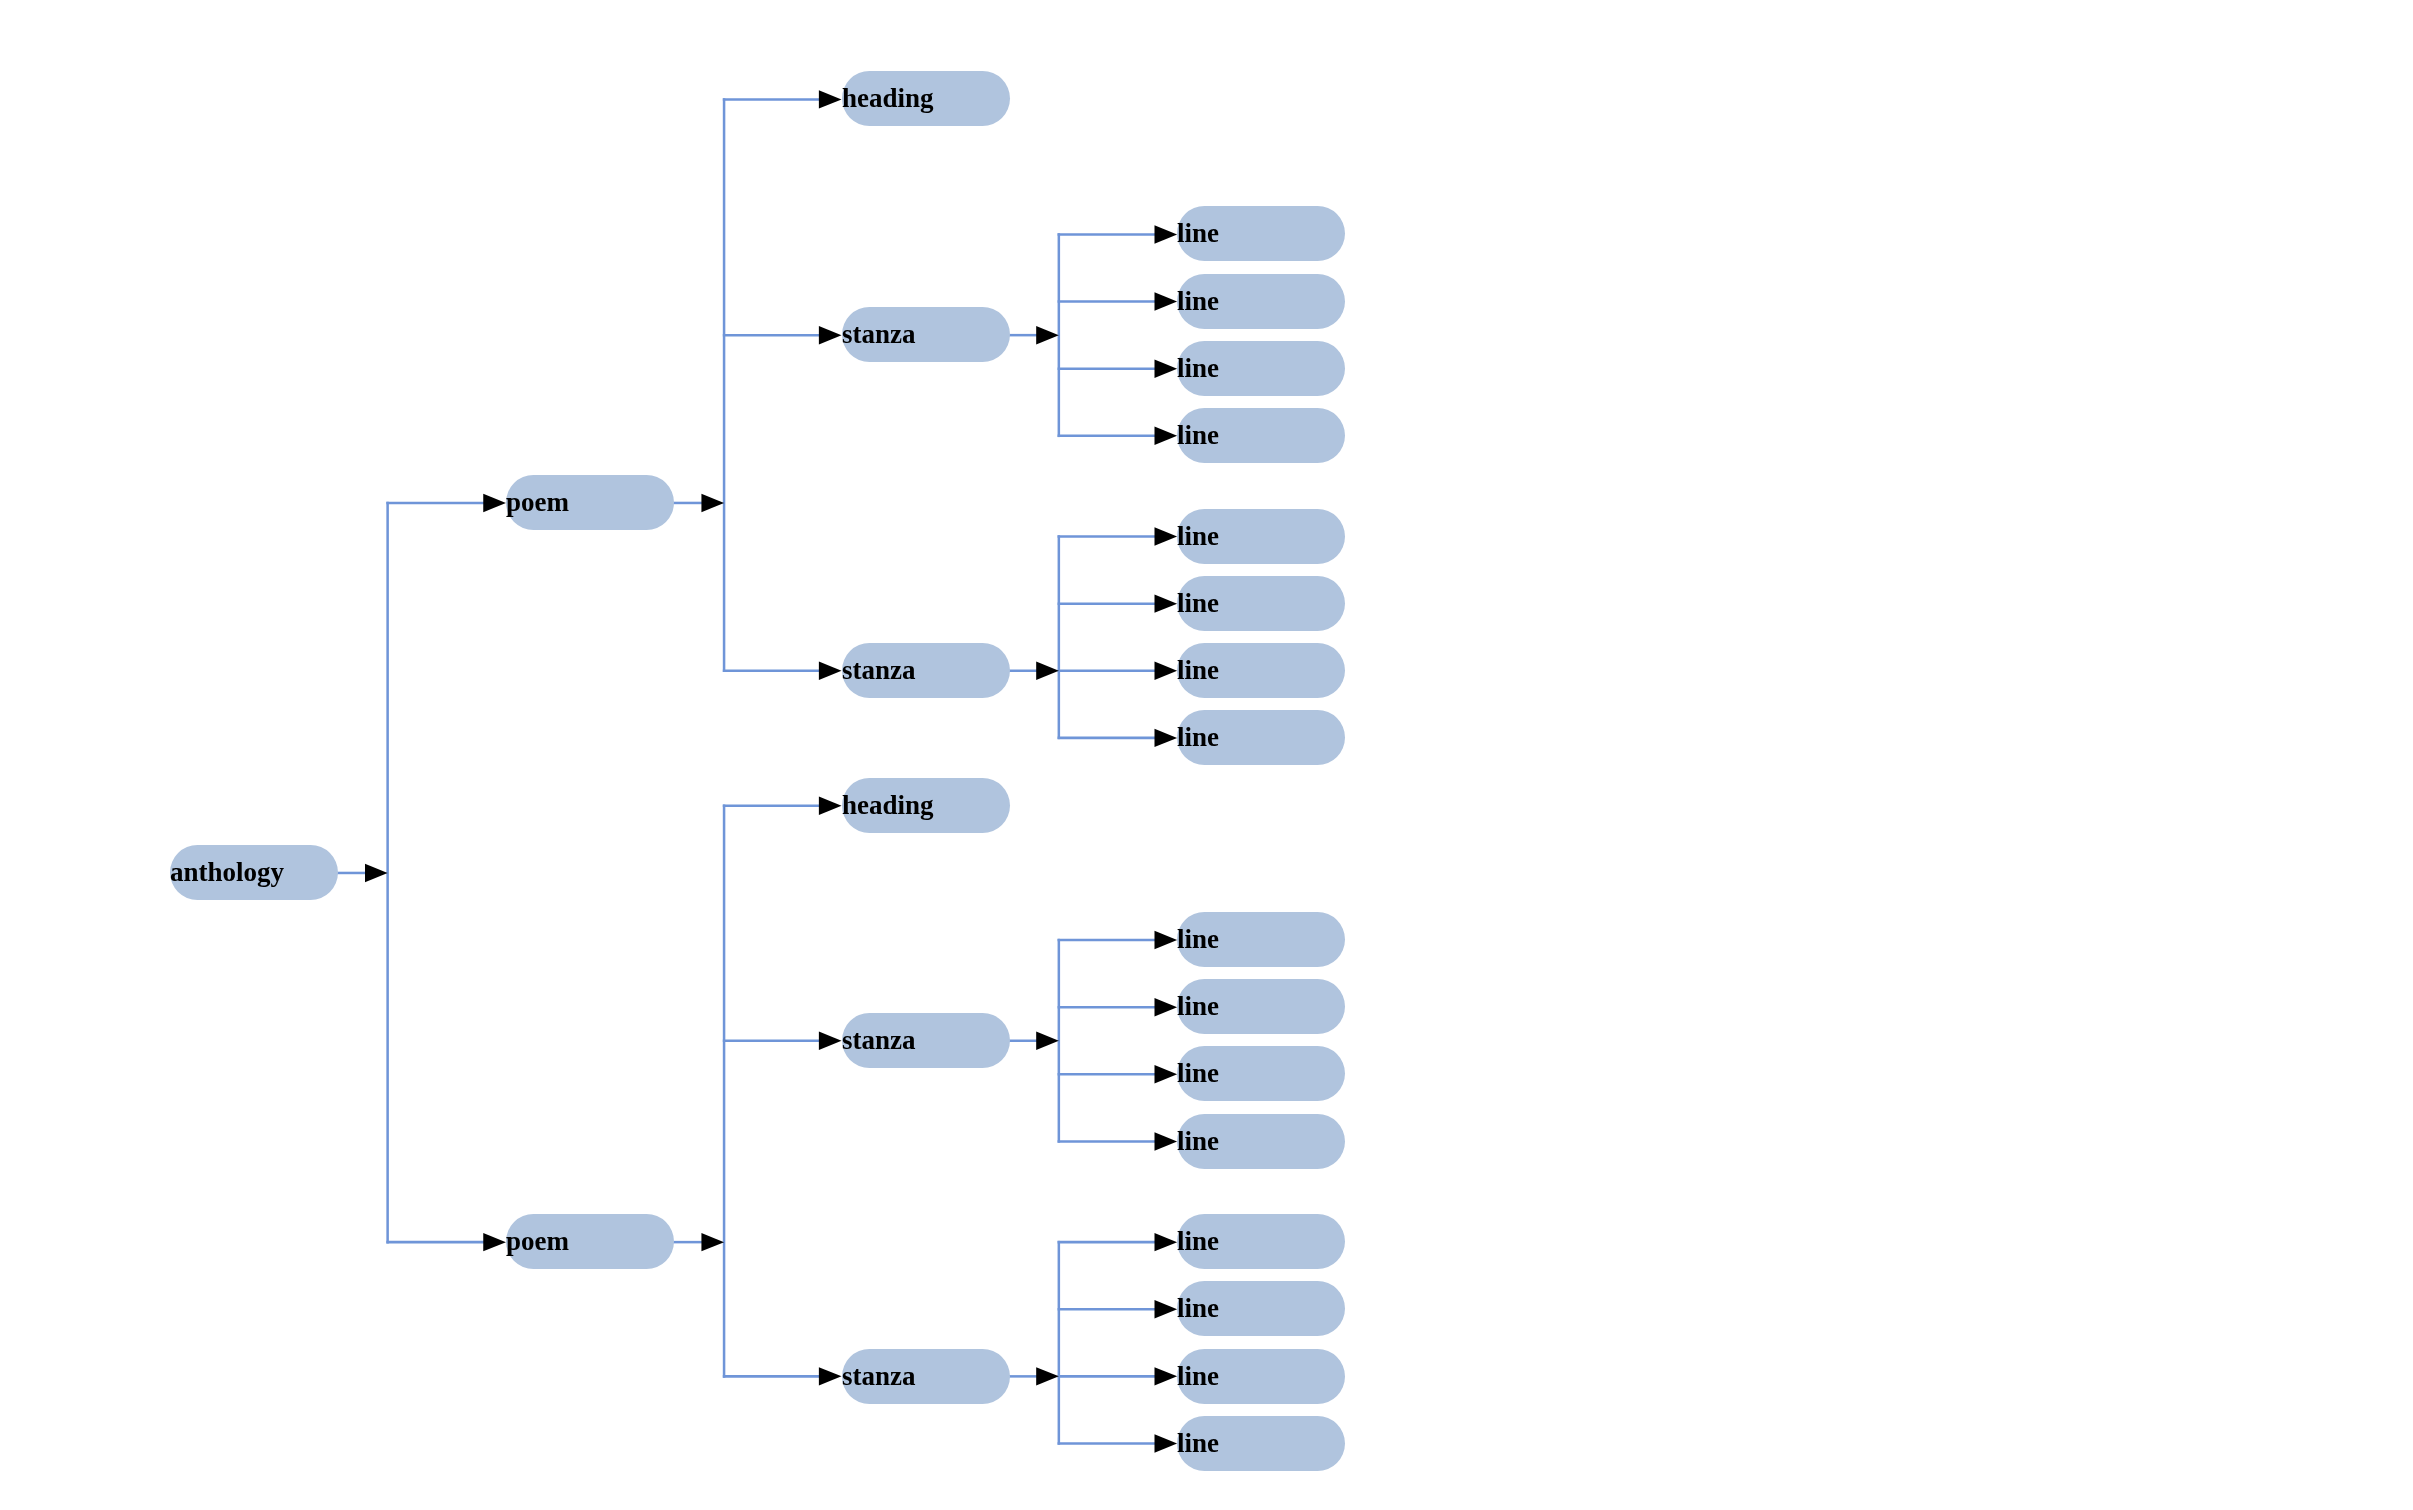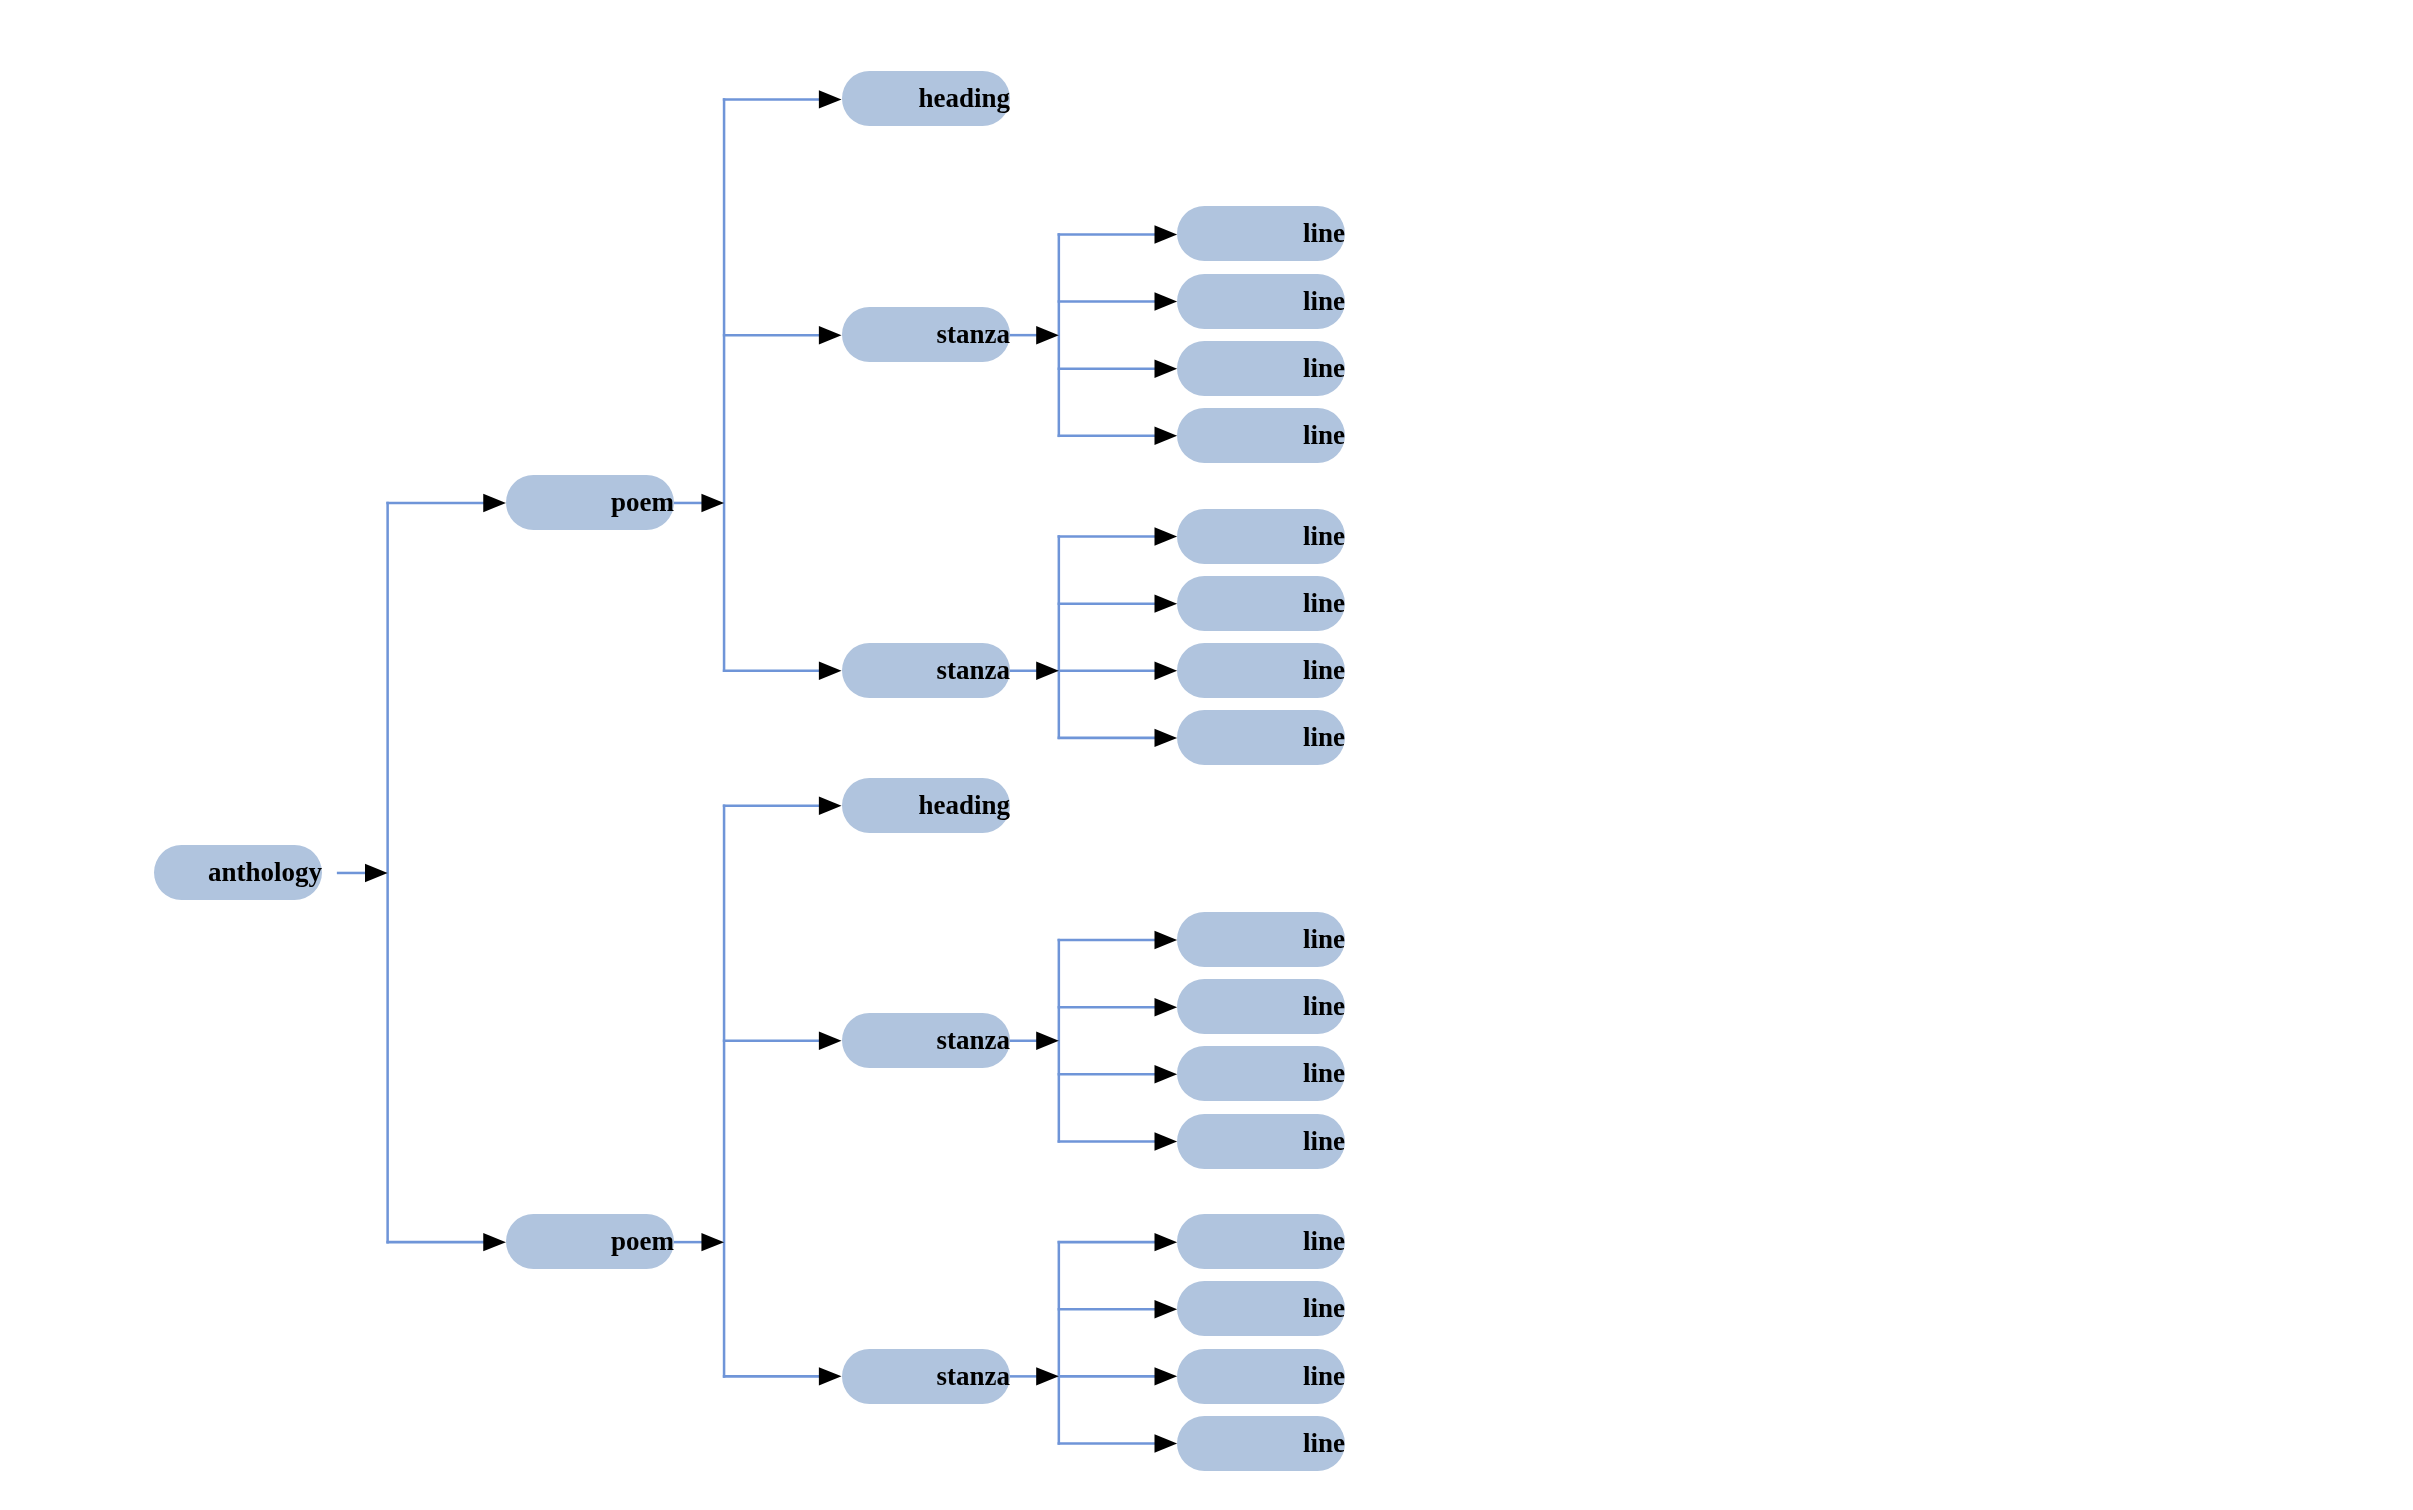--- a/index.html
+++ b/index.html
@@ -18,21 +18,21 @@
   #edges{position:absolute;left:0;top:0;}
   .node{
     position:absolute;
     width:168px;height:55px;
     border-radius:28px;
     background:var(--node-fill);
     color:var(--text);
     font-weight:bold;
     font-size:27px;
     line-height:55px;
-    text-align:right;
+    text-align:left;
     user-select:none;
   }
 </style>
 </head>
 <body>
 
 <div id="canvas">
 
   <svg id="edges" width="2413" height="1511" viewBox="0 0 2876 1800">
       <line x1="403" y1="1040" x2="436" y2="1040" stroke="#6f95d8" stroke-width="3" stroke-linecap="square"></line>
@@ -99,21 +99,21 @@
       <polygon points="1403,1120 1376,1109 1376,1131" fill="#000000"></polygon>
       <polygon points="1403,1200 1376,1189 1376,1211" fill="#000000"></polygon>
       <polygon points="1403,1280 1376,1269 1376,1291" fill="#000000"></polygon>
       <polygon points="1403,1360 1376,1349 1376,1371" fill="#000000"></polygon>
       <polygon points="1403,1480 1376,1469 1376,1491" fill="#000000"></polygon>
       <polygon points="1403,1560 1376,1549 1376,1571" fill="#000000"></polygon>
       <polygon points="1403,1640 1376,1629 1376,1651" fill="#000000"></polygon>
       <polygon points="1403,1720 1376,1709 1376,1731" fill="#000000"></polygon>
     </svg>
 
-  <div class="node" style="left:154px;top:845px">anthology</div>
+  <div class="node" style="left:170px;top:845px">anthology</div>
 
   <div class="node" style="left:506px;top:475px">poem</div>
   <div class="node" style="left:506px;top:1214px">poem</div>
 
   <div class="node" style="left:842px;top:71px">heading</div>
   <div class="node" style="left:842px;top:307px">stanza</div>
   <div class="node" style="left:842px;top:643px">stanza</div>
 
   <div class="node" style="left:842px;top:778px">heading</div>
   <div class="node" style="left:842px;top:1013px">stanza</div>

